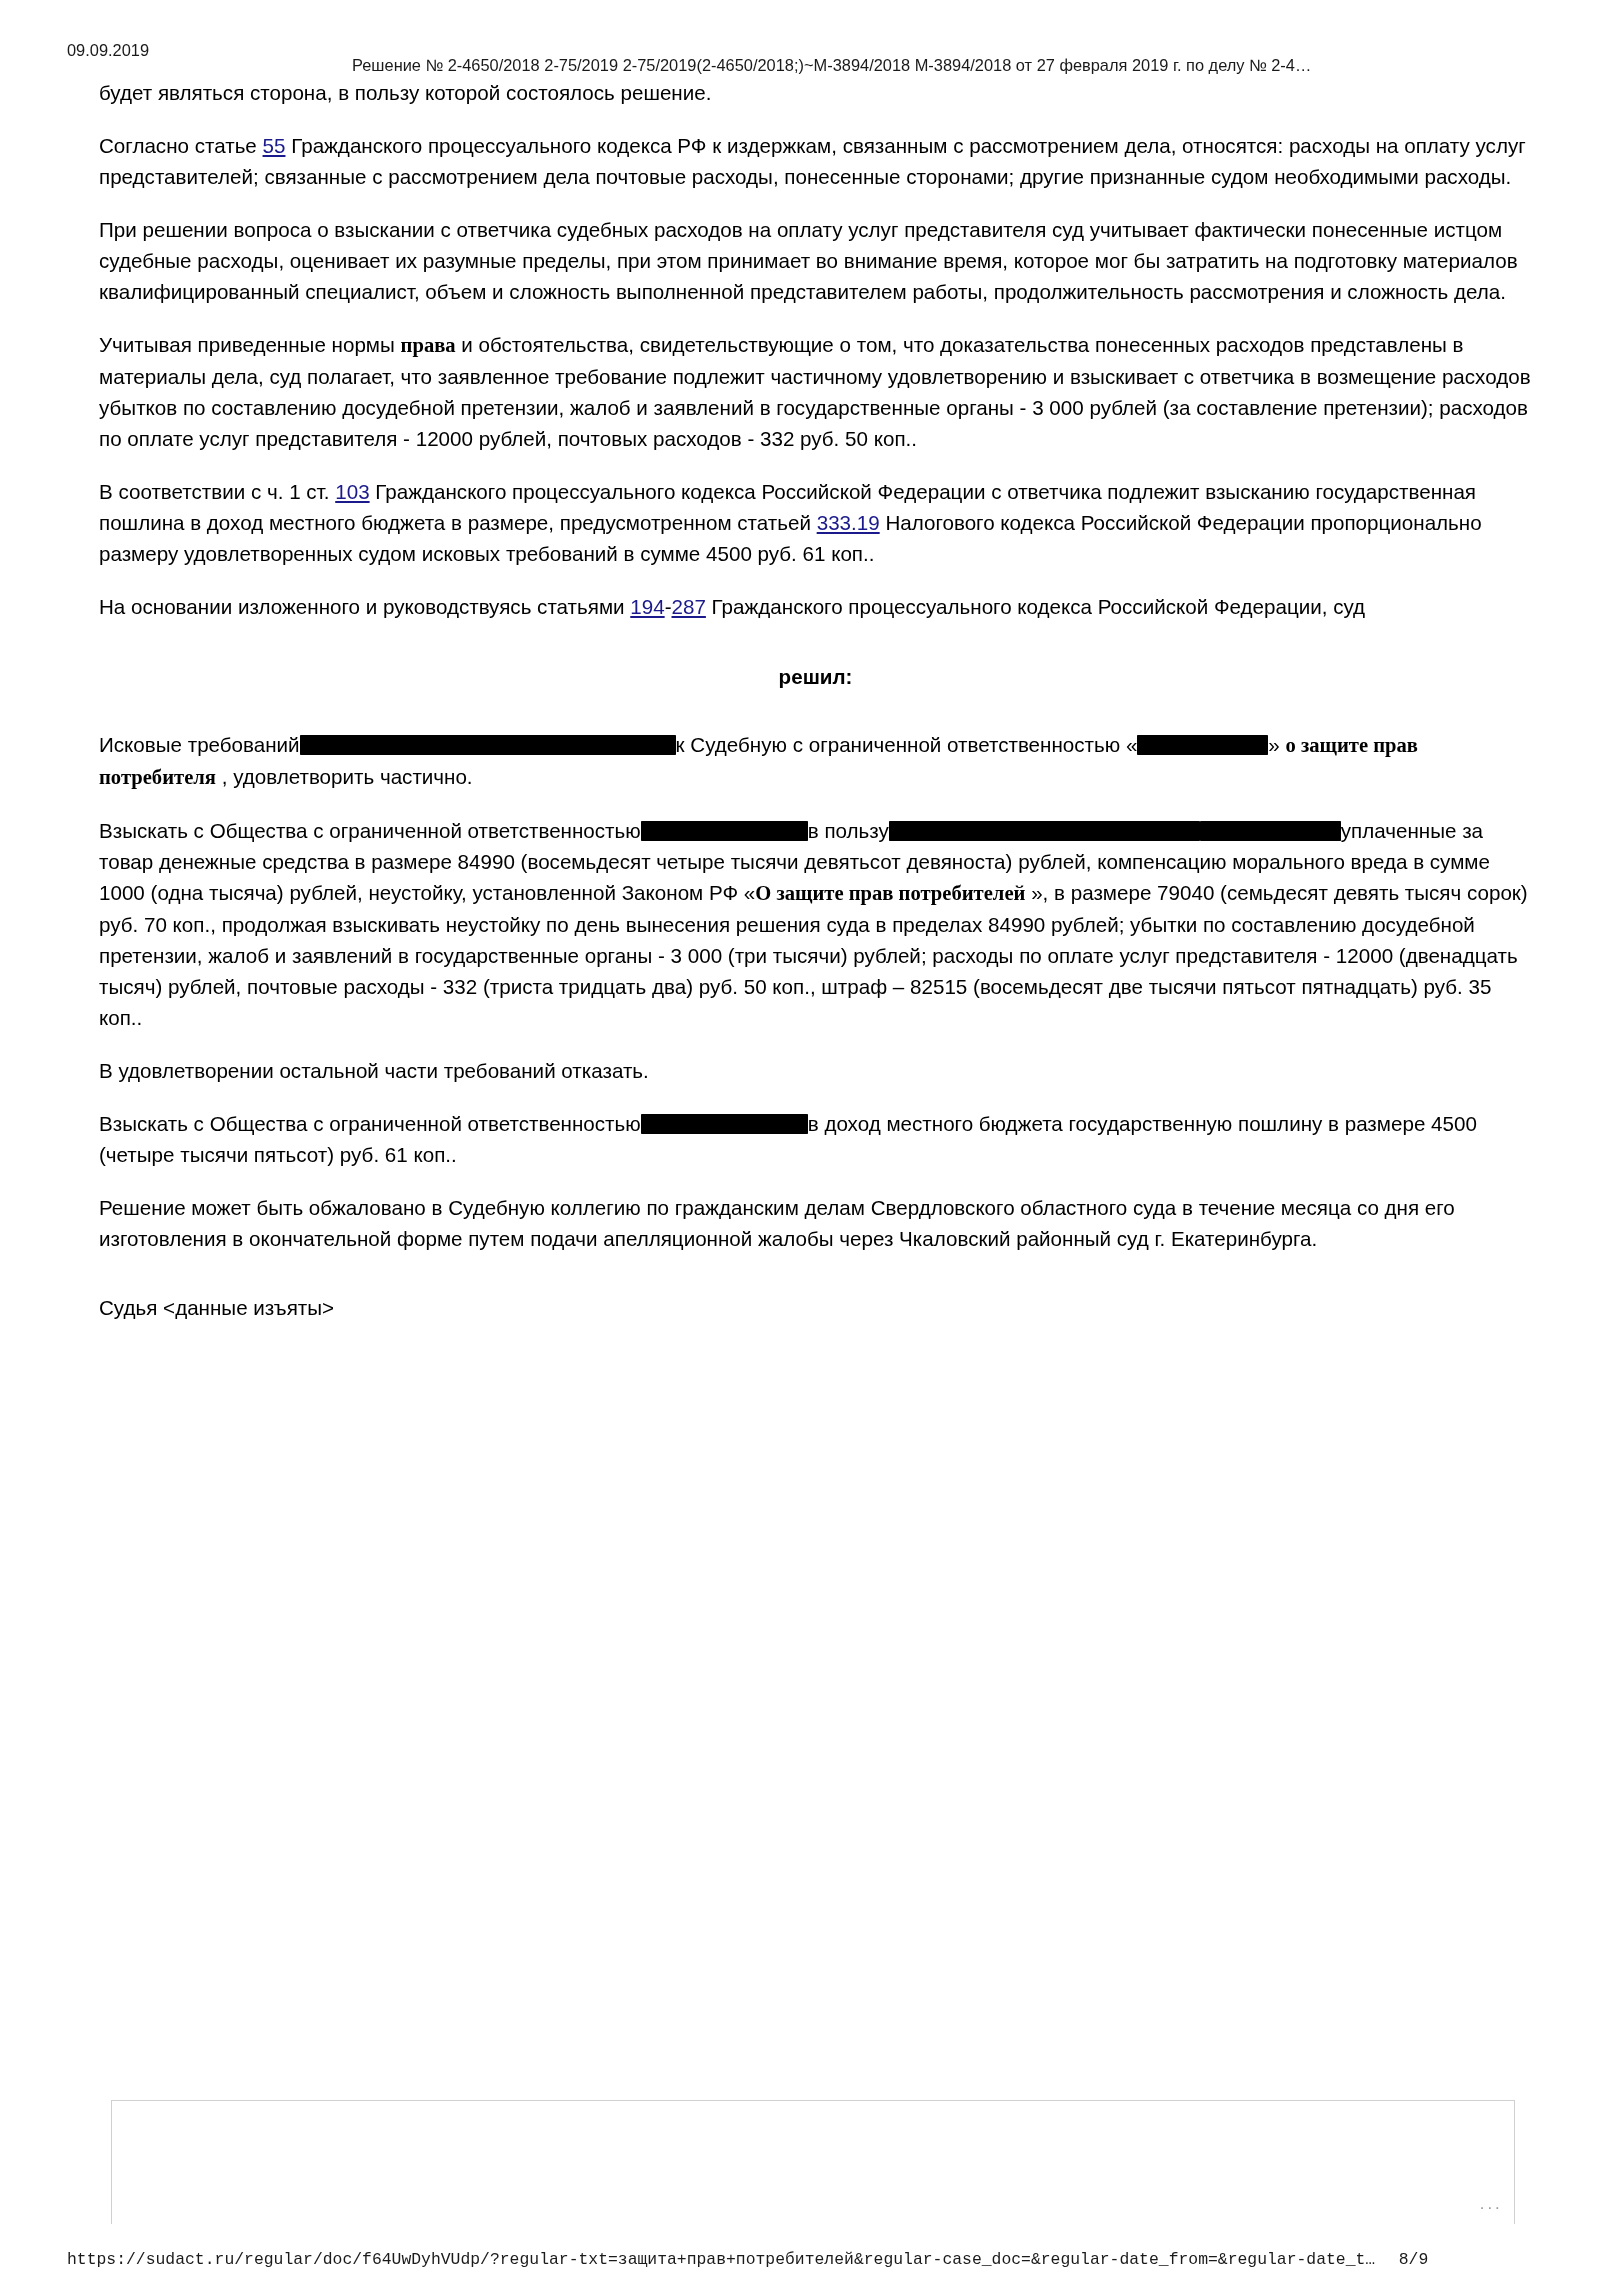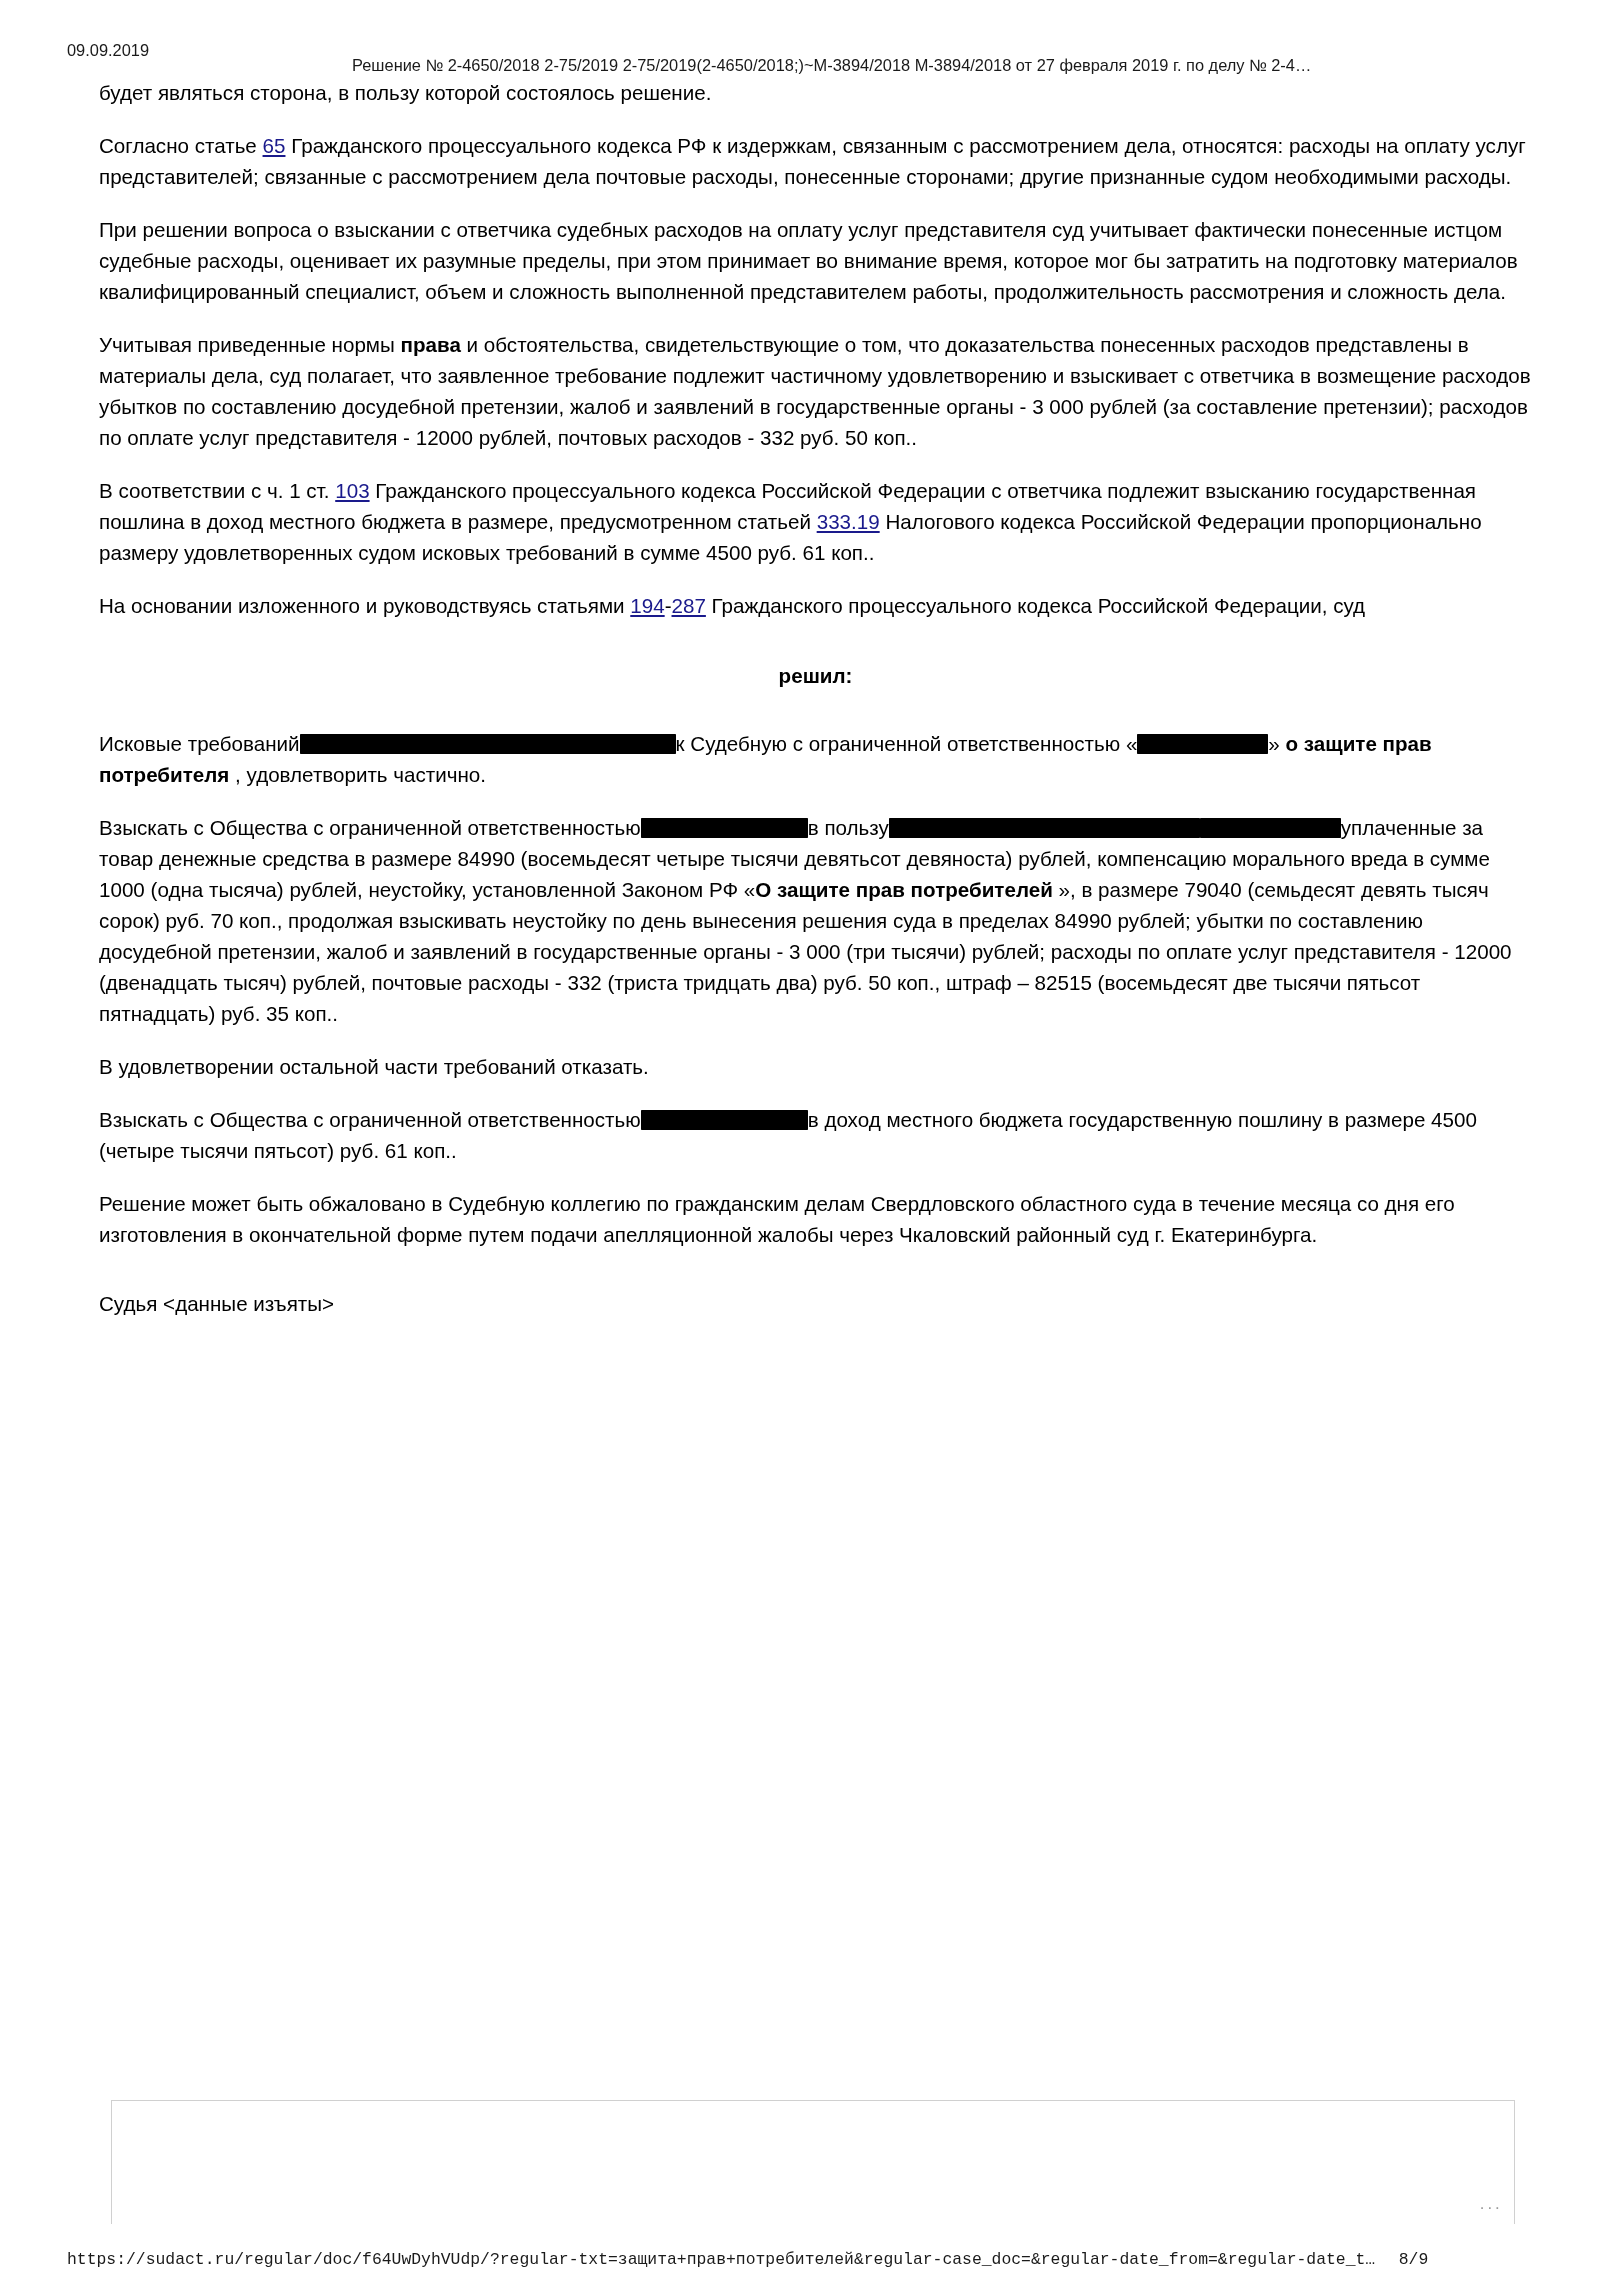--- a/index.html
+++ b/index.html
@@ -54,20 +54,21 @@
   p {
     margin: 0 0 22px 0;
     text-align: left;
   }
   .lnk {
     color: #1a1a8c;
     text-decoration: underline;
   }
   .b {
     font-weight: bold;
+    font-family: Liberation Serif, serif;
   }
   .center-bold {
     text-align: center;
     font-weight: bold;
     margin: 39px 0 37px 0;
   }
   .redact {
     display: inline-block;
     background: #000000;
     vertical-align: baseline;
@@ -125,21 +126,21 @@
 
   <div class="hdr">
     <span class="hdr-date">09.09.2019</span>
     <span class="hdr-title">Решение № 2-4650/2018 2-75/2019 2-75/2019(2-4650/2018;)~М-3894/2018 М-3894/2018 от 27 февраля 2019 г. по делу № 2-4…</span>
   </div>
 
   <div class="content">
 
     <p><span>будет являться сторона, в пользу которой состоялось решение.</span></p>
 
-    <p><span>Согласно статье </span><a class="lnk" href="#">65</a><span> Гражданского процессуального кодекса РФ к издержкам, связанным с рассмотрением дела, относятся: расходы на оплату услуг представителей; связанные с рассмотрением дела почтовые расходы, понесенные сторонами; другие признанные судом необходимыми расходы.</span></p>
+    <p><span>Согласно статье </span><a class="lnk" href="#">55</a><span> Гражданского процессуального кодекса РФ к издержкам, связанным с рассмотрением дела, относятся: расходы на оплату услуг представителей; связанные с рассмотрением дела почтовые расходы, понесенные сторонами; другие признанные судом необходимыми расходы.</span></p>
 
     <p><span>При решении вопроса о взыскании с ответчика судебных расходов на оплату услуг представителя суд учитывает фактически понесенные истцом судебные расходы, оценивает их разумные пределы, при этом принимает во внимание время, которое мог бы затратить на подготовку материалов квалифицированный специалист, объем и сложность выполненной представителем работы, продолжительность рассмотрения и сложность дела.</span></p>
 
     <p><span>Учитывая приведенные нормы </span><span class="b">права</span><span> и обстоятельства, свидетельствующие о том, что доказательства понесенных расходов представлены в материалы дела, суд полагает, что заявленное требование подлежит частичному удовлетворению и взыскивает с ответчика в возмещение расходов убытков по составлению досудебной претензии, жалоб и заявлений в государственные органы - 3 000 рублей (за составление претензии); расходов по оплате услуг представителя - 12000 рублей, почтовых расходов - 332 руб. 50 коп..</span></p>
 
     <p><span>В соответствии с ч. 1 ст. </span><a class="lnk" href="#">103</a><span> Гражданского процессуального кодекса Российской Федерации с ответчика подлежит взысканию государственная пошлина в доход местного бюджета в размере, предусмотренном статьей </span><a class="lnk" href="#">333.19</a><span> Налогового кодекса Российской Федерации пропорционально размеру удовлетворенных судом исковых требований в сумме 4500 руб. 61 коп..</span></p>
 
     <p><span>На основании изложенного и руководствуясь статьями </span><a class="lnk" href="#">194</a><span>-</span><a class="lnk" href="#">287</a><span> Гражданского процессуального кодекса Российской Федерации, суд</span></p>
 
     <p class="center-bold">решил:</p>

